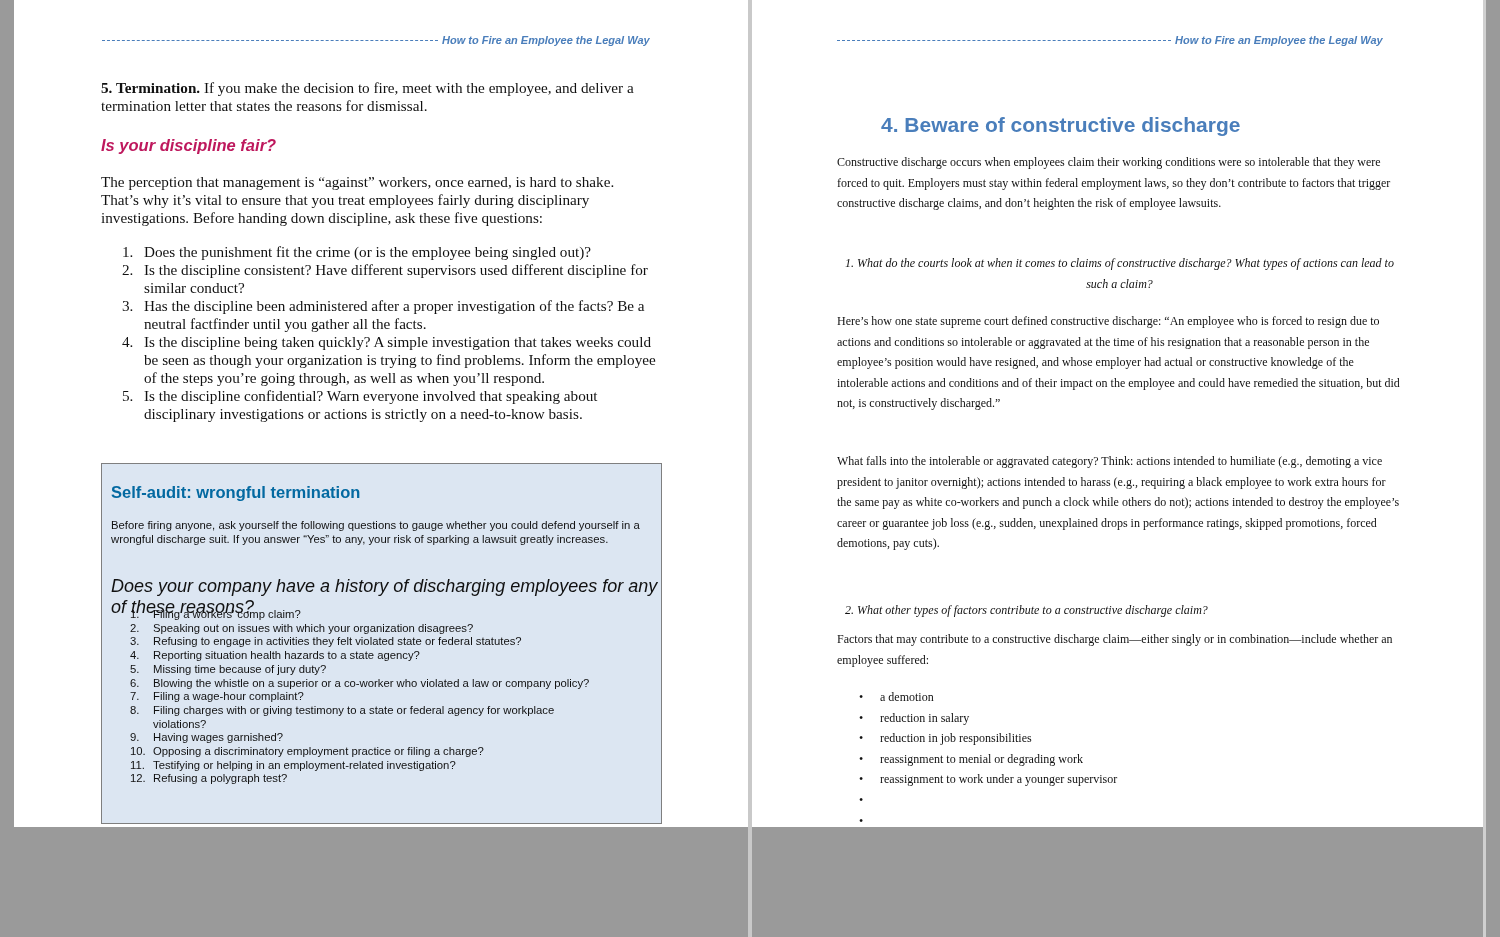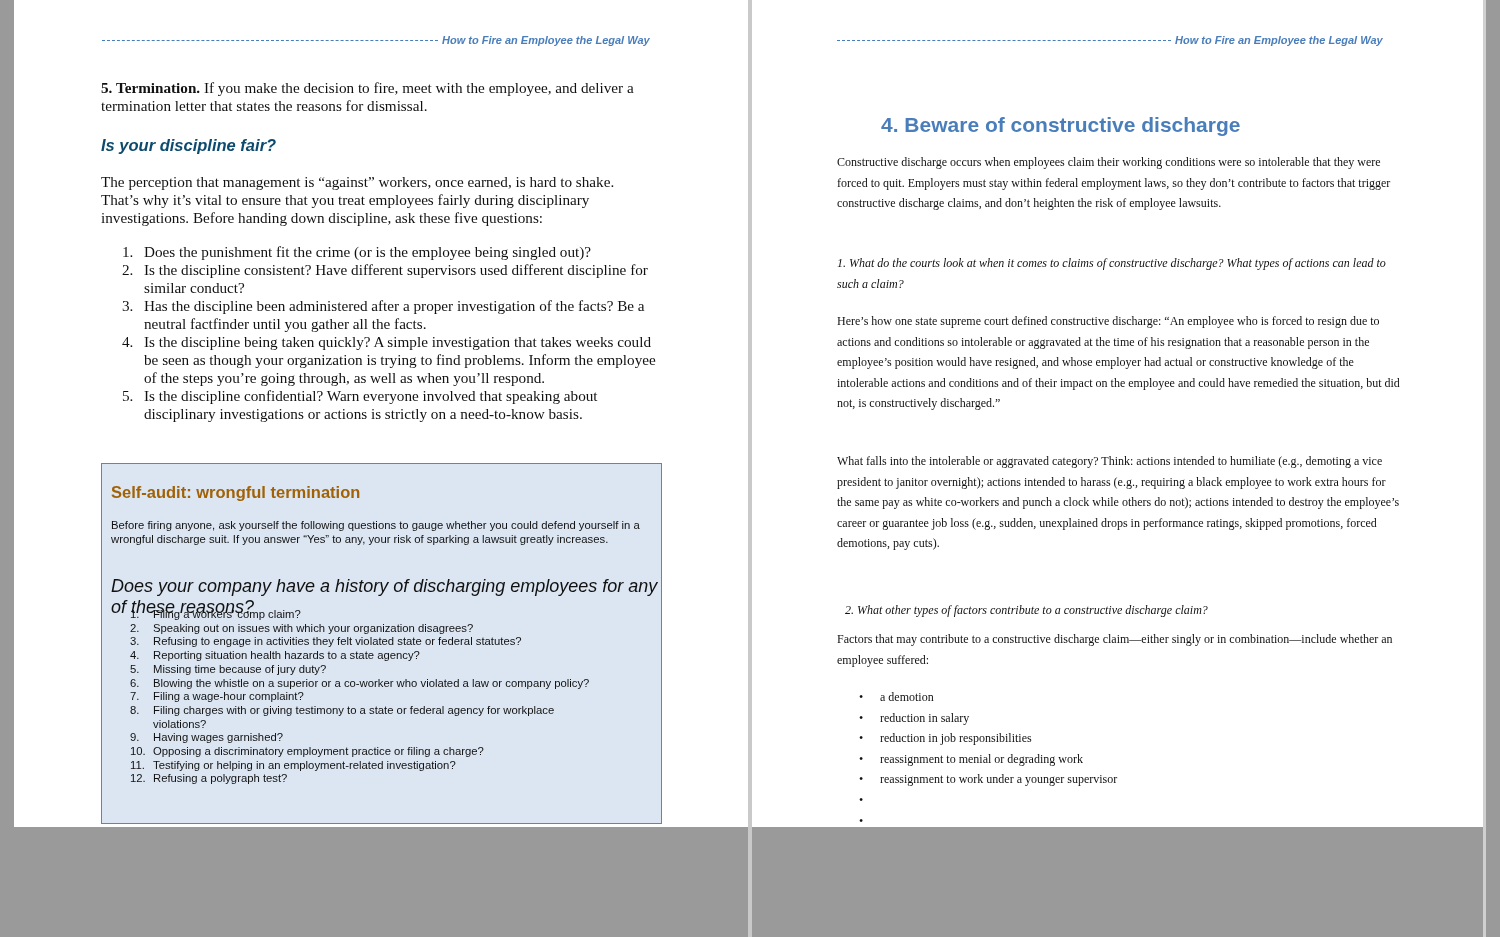--- a/index.html
+++ b/index.html
@@ -25,37 +25,37 @@
   #page9 .header { left: 88px; }
   #page9 .header .dashes { width: 336px; }
   #page10 .header { left: 85px; }
   #page10 .header .dashes { width: 334px; }
 
   .abs { position: absolute; }
   .body-text { font-size: 15.2px; line-height: 18px; }
   .body-text2 { font-size: 12px; line-height: 20.6px; }
   h2.subhead {
     margin: 0; font-family: "Liberation Sans", sans-serif; font-style: italic; font-weight: bold;
-    font-size: 16.5px; color: #0c4a6e;
+    font-size: 16.5px; color: #be185d;
   }
   h1.section {
     margin: 0; font-family: "Liberation Sans", sans-serif; font-weight: bold;
     font-size: 21px; color: #4a7ebb;
   }
   ol.numlist { margin: 0; padding: 0; list-style: none; }
   ol.numlist li { display: flex; }
   ol.numlist li .num { width: 22px; flex: none; }
   ol.numlist li .txt { flex: 1; }
 
   .audit-box {
     position: absolute; left: 87px; top: 463px; width: 561px; height: 361px;
     background: #dce6f2; border: 1px solid #7f7f7f; box-sizing: border-box;
     font-family: "Liberation Sans", sans-serif; color: #111;
   }
-  .audit-box .title { position: absolute; left: 9px; top: 19px; font-size: 16.5px; font-weight: bold; color: #a16207; margin: 0; }
+  .audit-box .title { position: absolute; left: 9px; top: 19px; font-size: 16.5px; font-weight: bold; color: #0369a1; margin: 0; }
   .audit-box .intro { position: absolute; left: 9px; top: 54px; width: 545px; font-size: 11.3px; line-height: 14px; }
   .audit-box .question { position: absolute; left: 9px; top: 112px; font-size: 18px; font-style: italic; }
   .audit-box ol.numlist { position: absolute; left: 28px; top: 144px; width: 480px; font-size: 11.3px; line-height: 13.7px; }
   .audit-box ol.numlist li .num { width: 23px; }
 
   .rule { position: absolute; height: 5px; background: #6d2525; border-bottom: 1px solid #b9a0a0; }
   #page9 .rule { left: 85px; width: 565px; top: 857px; }
   #page10 .rule { left: 83px; width: 565px; top: 857px; }
 
   .footer { position: absolute; top: 876px; font-size: 16px; }
@@ -174,21 +174,21 @@
 <div class="page" id="page10">
   <div class="header">
     <span class="dashes"></span>
     <span>How to Fire an Employee the Legal Way</span>
   </div>
 
   <h1 class="section abs" style="left:85px; top:113px;margin-left:44px;">4. Beware of constructive discharge</h1>
 
   <p class="abs body-text2" style="left:85px; top:152px; width:565px; margin:0;">Constructive discharge occurs when employees claim their working conditions were so intolerable that they were forced to quit. Employers must stay within federal employment laws, so they don’t contribute to factors that trigger constructive discharge claims, and don’t heighten the risk of employee lawsuits.</p>
 
-  <p class="abs body-text2" style="left:85px; top:253px; width:565px; margin:0; font-style:italic;">1. What do the courts look at when it comes to claims of constructive discharge? What types of actions can lead to such a claim?</p>
+  <p class="abs body-text2" style="left:85px; top:253px; width:565px; margin:0; font-style:italic;text-align:center;">1. What do the courts look at when it comes to claims of constructive discharge? What types of actions can lead to such a claim?</p>
 
   <p class="abs body-text2" style="left:85px; top:311px; width:565px; margin:0;">Here’s how one state supreme court defined constructive discharge: “An employee who is forced to resign due to actions and conditions so intolerable or aggravated at the time of his resignation that a reasonable person in the employee’s position would have resigned, and whose employer had actual or constructive knowledge of the intolerable actions and conditions and of their impact on the employee and could have remedied the situation, but did not, is constructively discharged.”</p>
 
   <p class="abs body-text2" style="left:85px; top:451px; width:565px; margin:0;">What falls into the intolerable or aggravated category? Think: actions intended to humiliate (e.g., demoting a vice president to janitor overnight); actions intended to harass (e.g., requiring a black employee to work extra hours for the same pay as white co-workers and punch a clock while others do not); actions intended to destroy the employee’s career or guarantee job loss (e.g., sudden, unexplained drops in performance ratings, skipped promotions, forced demotions, pay cuts).</p>
 
   <p class="abs body-text2" style="left:85px; top:592px; width:565px; margin:8px; font-style:italic;">2. What other types of factors contribute to a constructive discharge claim?</p>
 
   <p class="abs body-text2" style="left:85px; top:629px; width:565px; margin:0;">Factors that may contribute to a constructive discharge claim—either singly or in combination—include whether an employee suffered:</p>
 
   <ul class="bullets abs body-text2" style="left:85px; top:687px; width:565px;">

